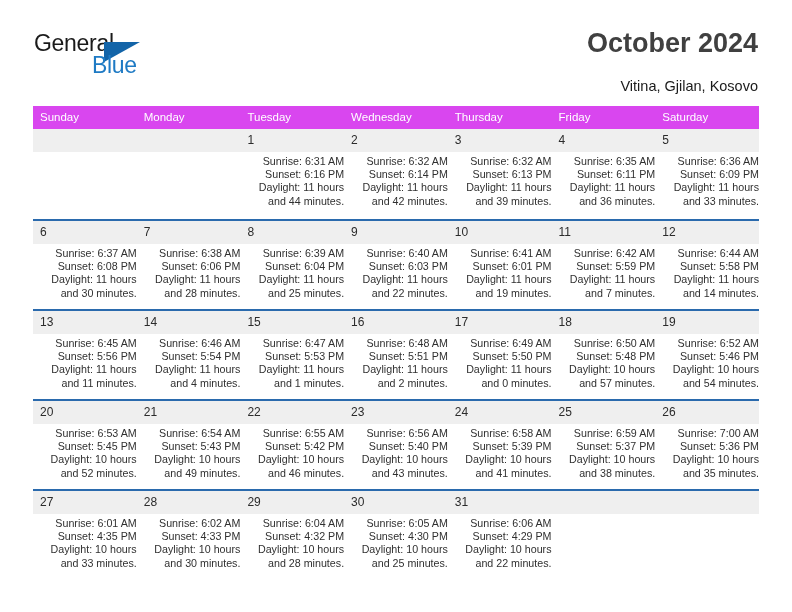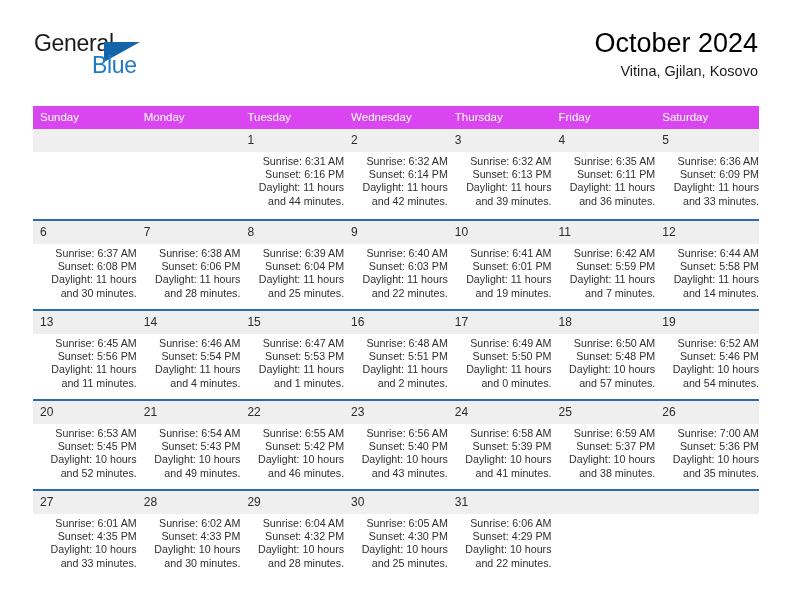--- a/index.html
+++ b/index.html
@@ -68,31 +68,31 @@
   }
 
   .title-block {
     position: absolute;
     right: 0;
     top: -4px;
     text-align: right;
   }
   .cal-title {
     font-size: 27px;
-    color: #000000;
-    font-weight: 400;
+    color: #404040;
+    font-weight: 700;
     line-height: 34px;
     white-space: nowrap;
   }
   .cal-subtitle {
     font-size: 14.5px;
     color: #1a1a1a;
     font-weight: 400;
     line-height: 20px;
-    margin-top: 1px;
+    margin-top: 16px;
     white-space: nowrap;
   }
 
   
   .calendar {
     position: absolute;
     left: 33px;
     top: 106px;
     width: 726px;
     border-collapse: collapse;

